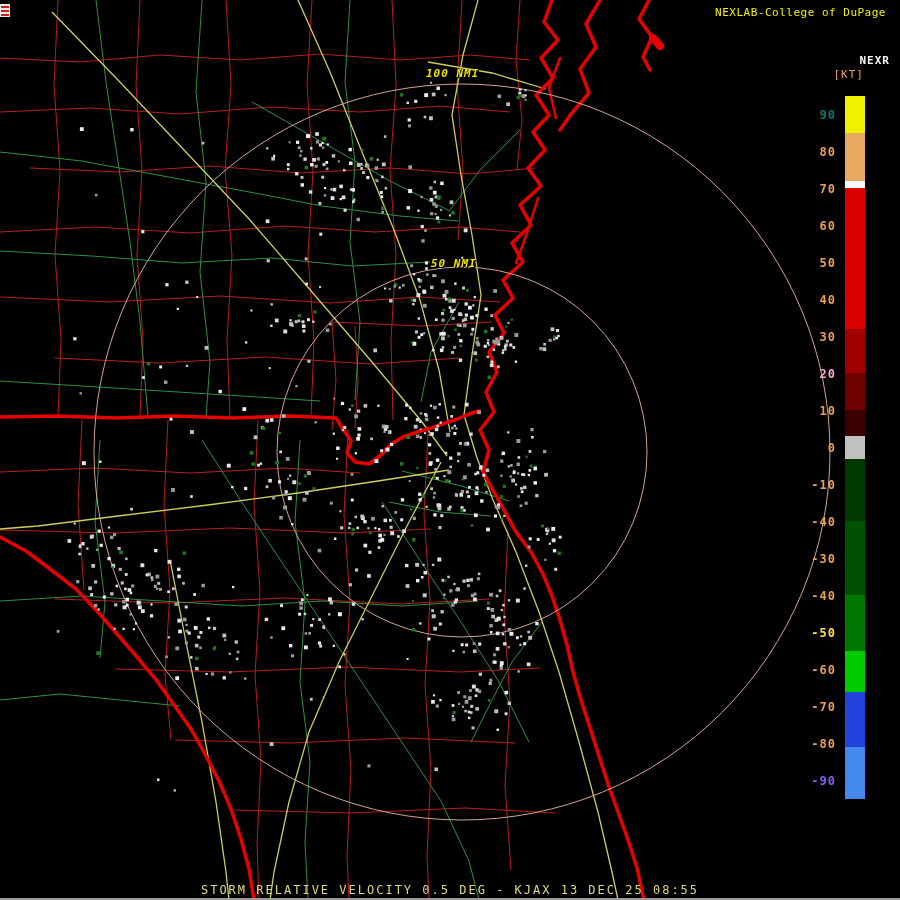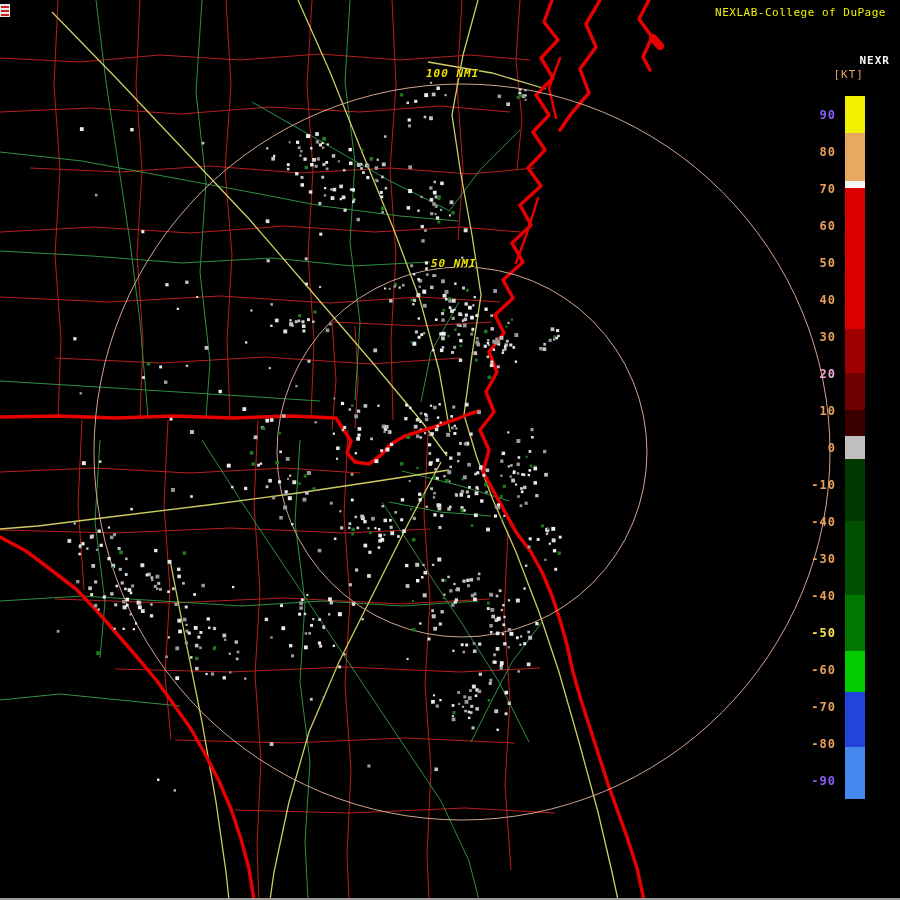--- a/index.html
+++ b/index.html
@@ -995,35 +995,36 @@
       <div style="height: 25.9px; background: rgb(58, 0, 0);"></div>
       <div style="height: 22.2px; background: rgb(192, 192, 192);"></div>
       <div style="height: 62.9px; background: rgb(0, 56, 0);"></div>
       <div style="height: 74px; background: rgb(0, 82, 0);"></div>
       <div style="height: 55.5px; background: rgb(0, 120, 0);"></div>
       <div style="height: 40.7px; background: rgb(0, 204, 0);"></div>
       <div style="height: 55.5px; background: rgb(34, 68, 221);"></div>
       <div style="height: 51.8px; background: rgb(68, 136, 238);"></div>
     </div>
   <div>
-      <div class="cbtick" style="top: 106.5px; color: #8b5cf6; text-align: right;">90</div>
+      <div class="cbtick" style="top: 106.5px; color: #0f766e; text-align: right;">90</div>
       <div class="cbtick" style="top: 143.5px; color: rgb(232, 160, 88);">80</div>
       <div class="cbtick" style="top: 180.5px; color: rgb(232, 160, 88);">70</div>
       <div class="cbtick" style="top: 217.5px; color: rgb(232, 160, 88);">60</div>
       <div class="cbtick" style="top: 254.5px; color: rgb(232, 160, 88);">50</div>
       <div class="cbtick" style="top: 291.5px; color: rgb(232, 160, 88);">40</div>
       <div class="cbtick" style="top: 328.5px; color: rgb(232, 160, 88); text-align: right;">30</div>
       <div class="cbtick" style="top: 365.5px; color: #f9a8d4;">20</div>
       <div class="cbtick" style="top: 402.5px; color: rgb(232, 160, 88);">10</div>
       <div class="cbtick" style="top: 439.5px; color: rgb(232, 160, 88);">0</div>
       <div class="cbtick" style="top: 476.5px; color: rgb(232, 160, 88);">-10</div>
       <div class="cbtick" style="top: 513.5px; color: rgb(232, 160, 88);">-40</div>
       <div class="cbtick" style="top: 550.5px; color: rgb(232, 160, 88);">-30</div>
       <div class="cbtick" style="top: 587.5px; color: rgb(232, 160, 88);">-40</div>
       <div class="cbtick" style="top: 624.5px; color: #fde047;">-50</div>
       <div class="cbtick" style="top: 661.5px; color: rgb(232, 160, 88);">-60</div>
       <div class="cbtick" style="top: 698.5px; color: rgb(232, 160, 88);">-70</div>
       <div class="cbtick" style="top: 735.5px; color: rgb(232, 160, 88);">-80</div>
       <div class="cbtick" style="top: 772.5px; color: #8b5cf6;">-90</div>
     </div>
 
+  <div class="abs status-bar" style="color: rgb(222, 216, 128);">STORM RELATIVE VELOCITY 0.5 DEG - KJAX 13 DEC 25 08:55</div>
   <div class="abs bottom-strip"></div>
 </div>
 
 </body></html>

